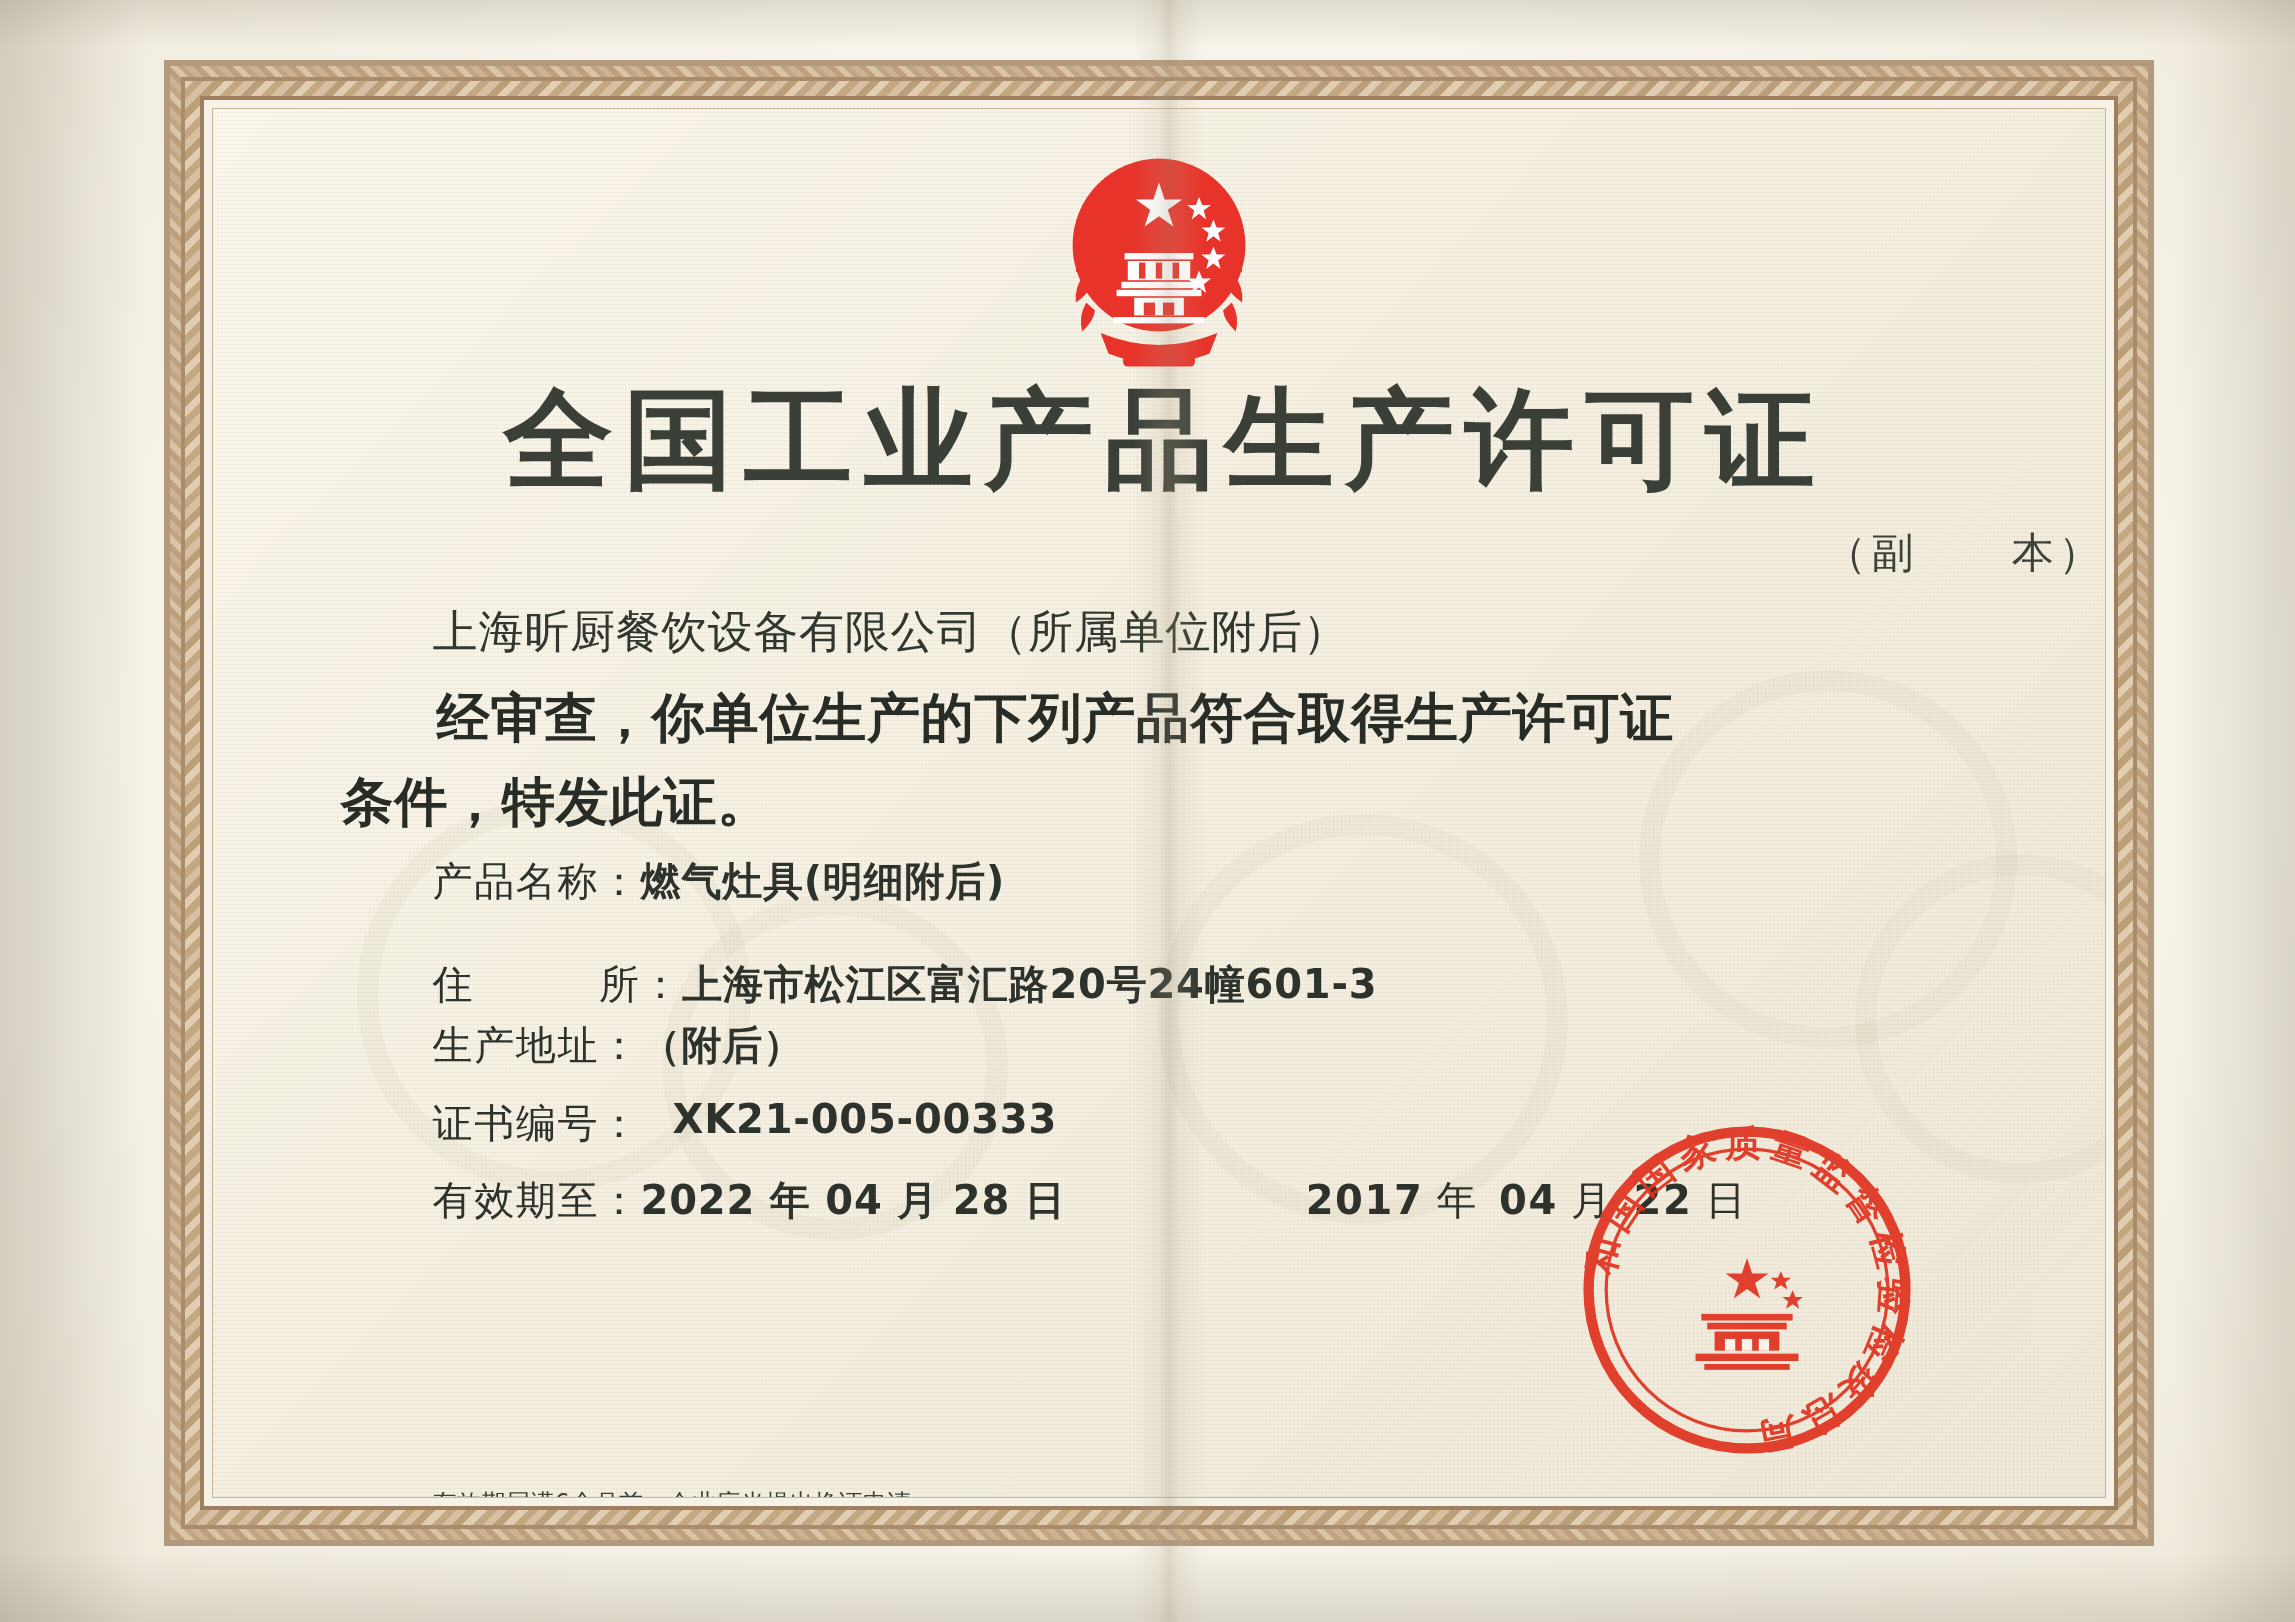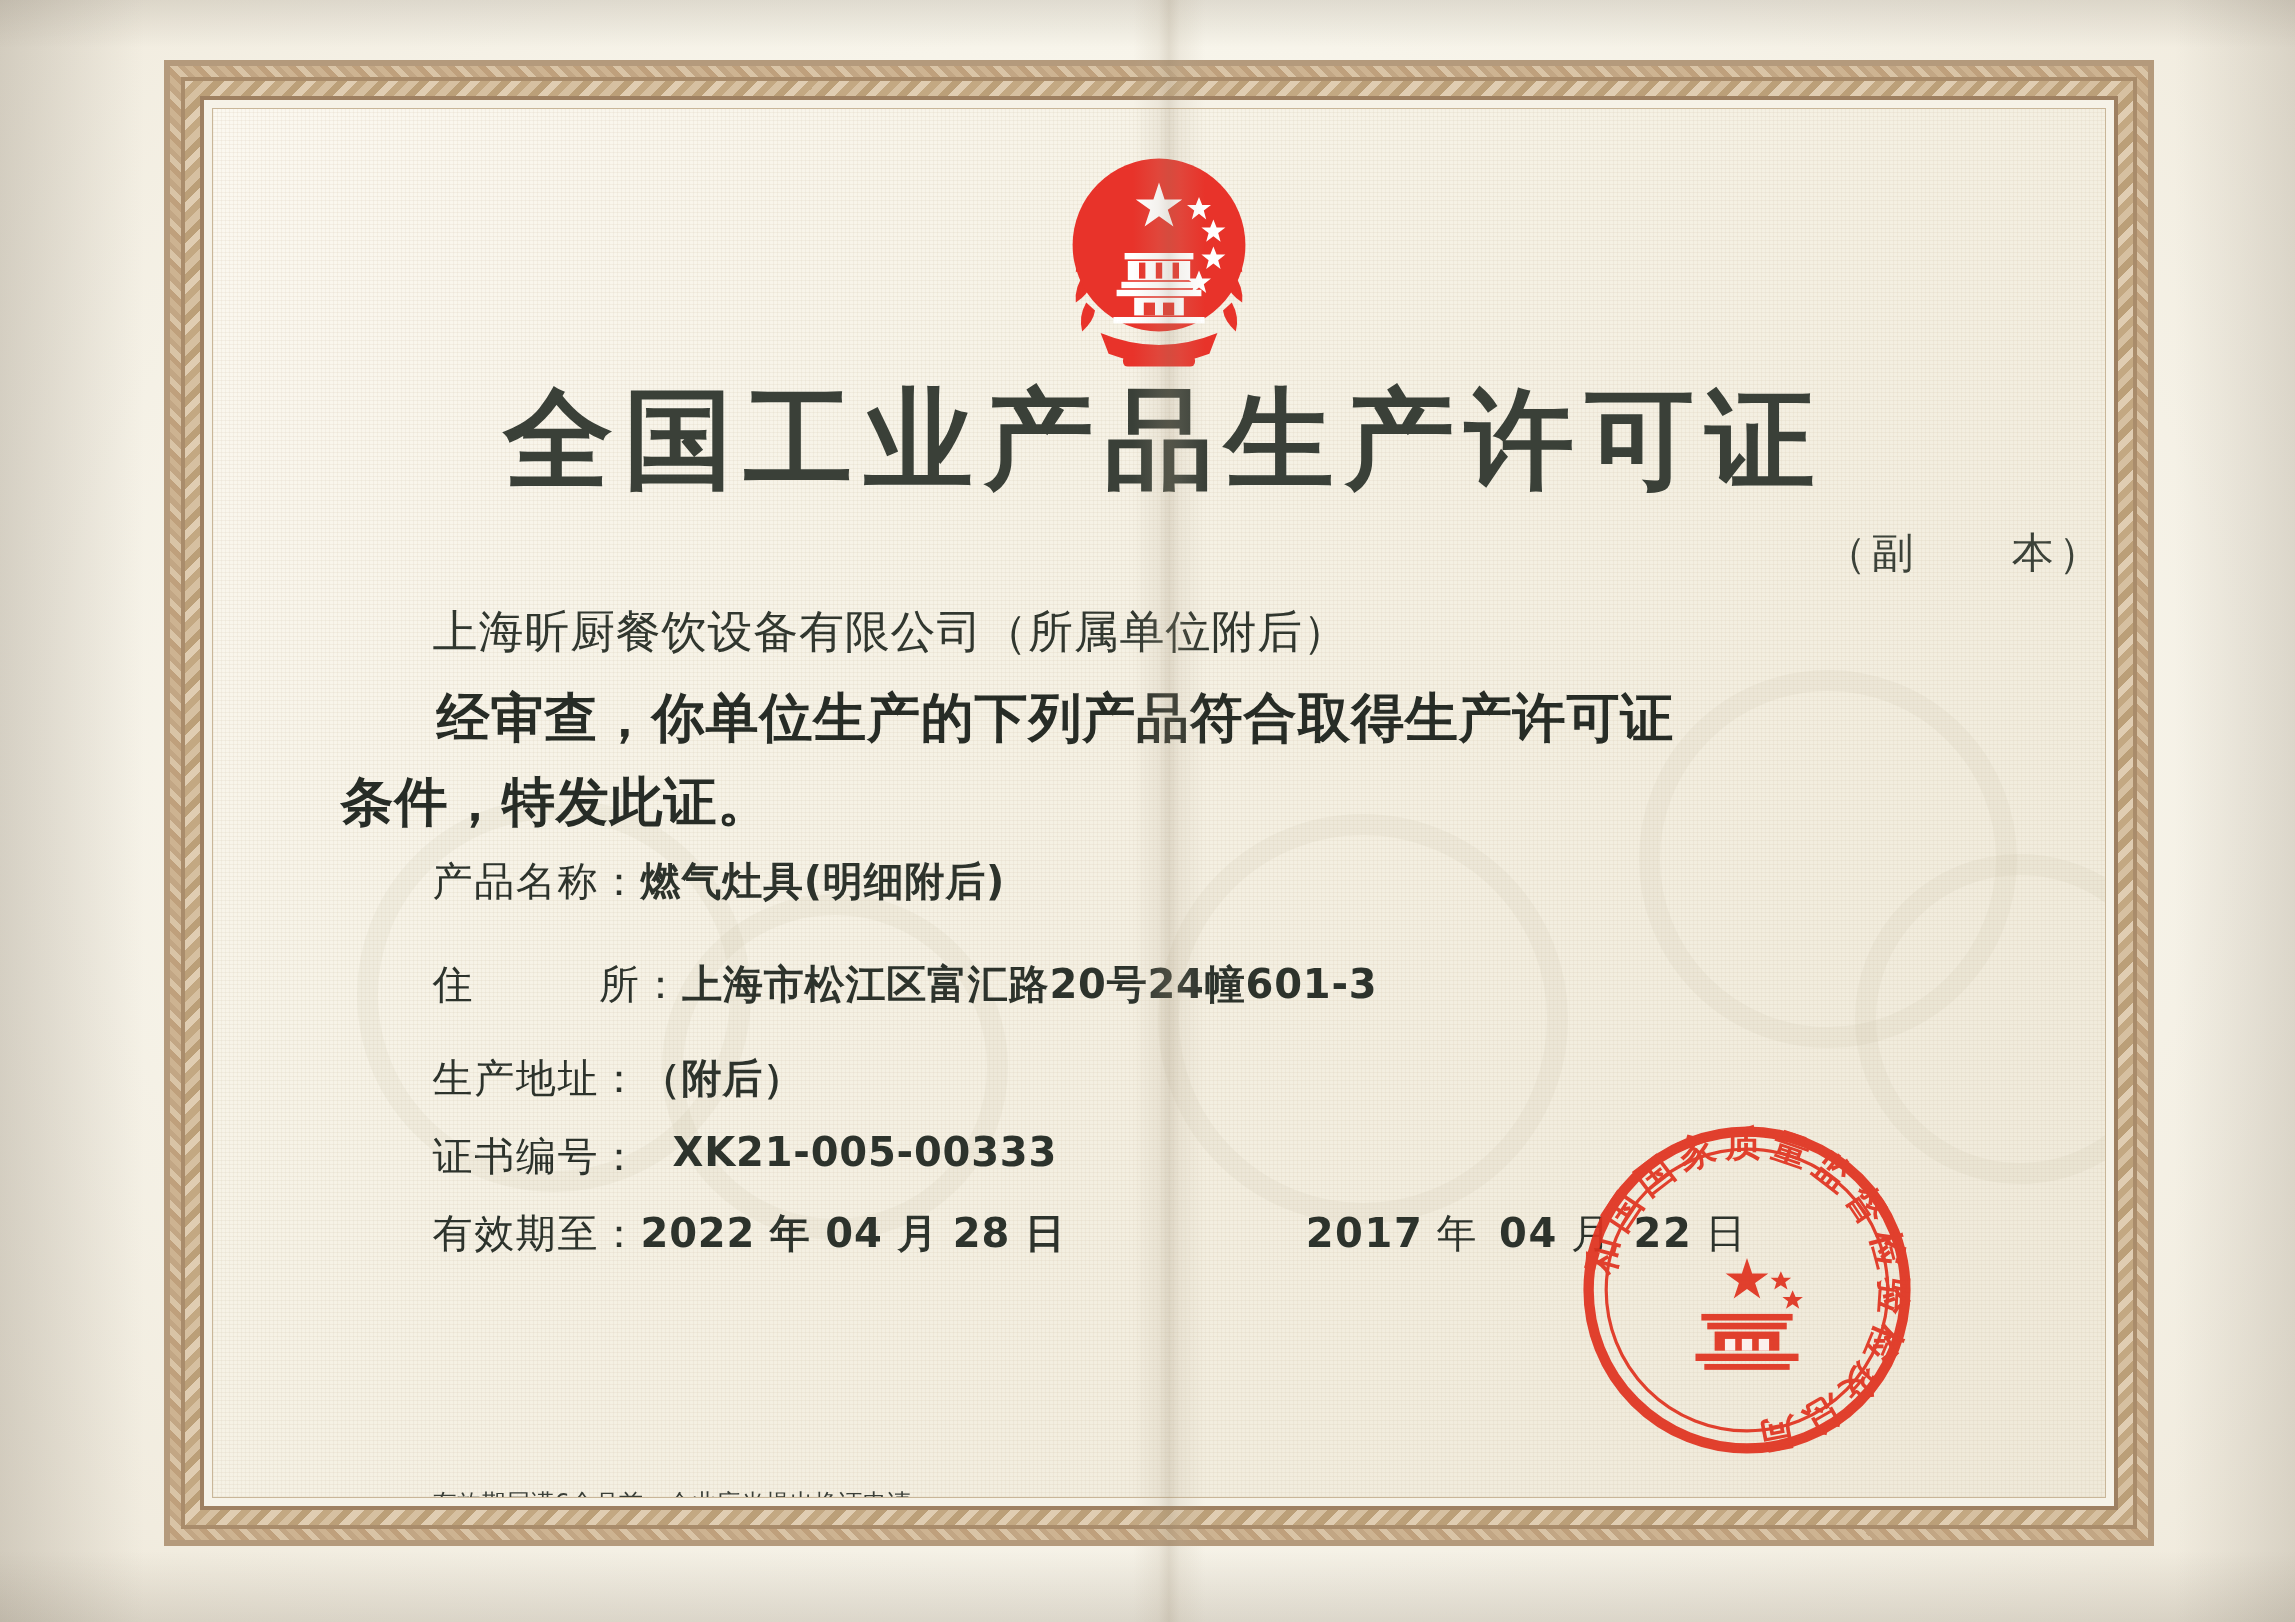--- a/index.html
+++ b/index.html
@@ -199,21 +199,21 @@
     white-space: nowrap;
   }
   .field-label.spaced { letter-spacing: 1.6px; }
   .field-value {
     font-size: 40px;
     font-weight: 700;
     letter-spacing: 0.8px;
     white-space: nowrap;
   }
   .row-product { margin-bottom: 24px; }
-  .row-domicile { margin-bottom: 39px; margin-top: 48px; }
+  .row-domicile { margin-bottom: 6px; margin-top: 48px; }
   .row-factory  { margin-bottom: 22.4px; }
   .row-certno   { margin-bottom: 22.4px; gap: 32px; }
 
   
   .row-validity {
     display: flex;
     align-items: baseline;
     margin-left: 92px;
     font-family: "DejaVu Sans", "Liberation Sans", sans-serif;
     color: #2d332c;

